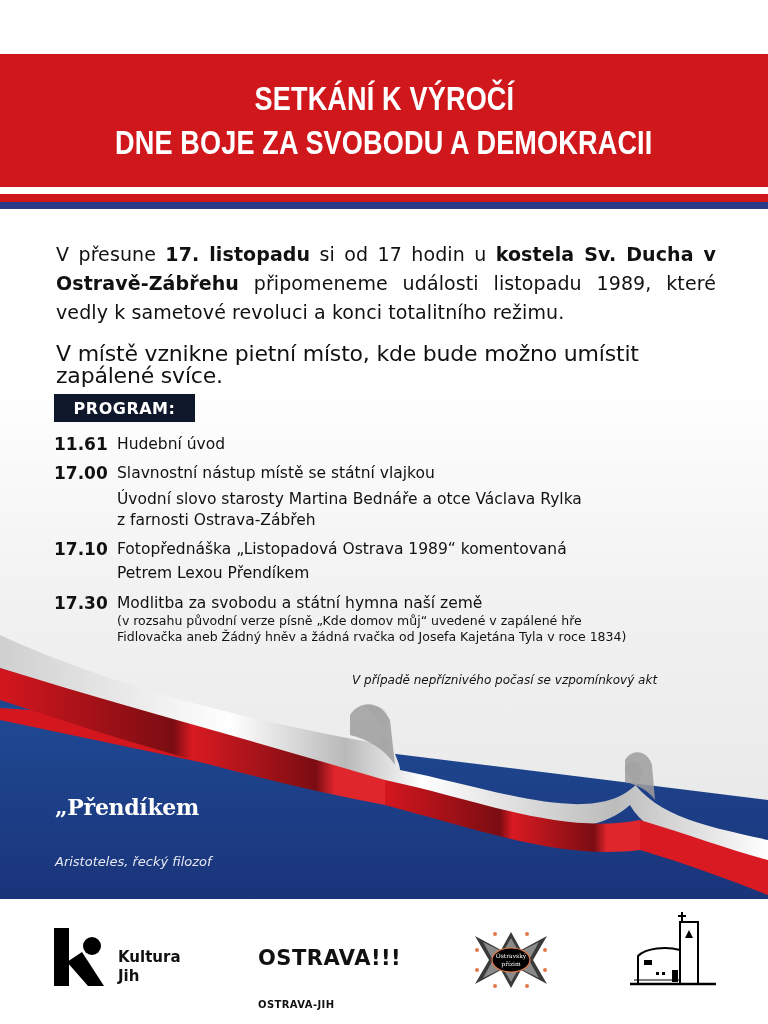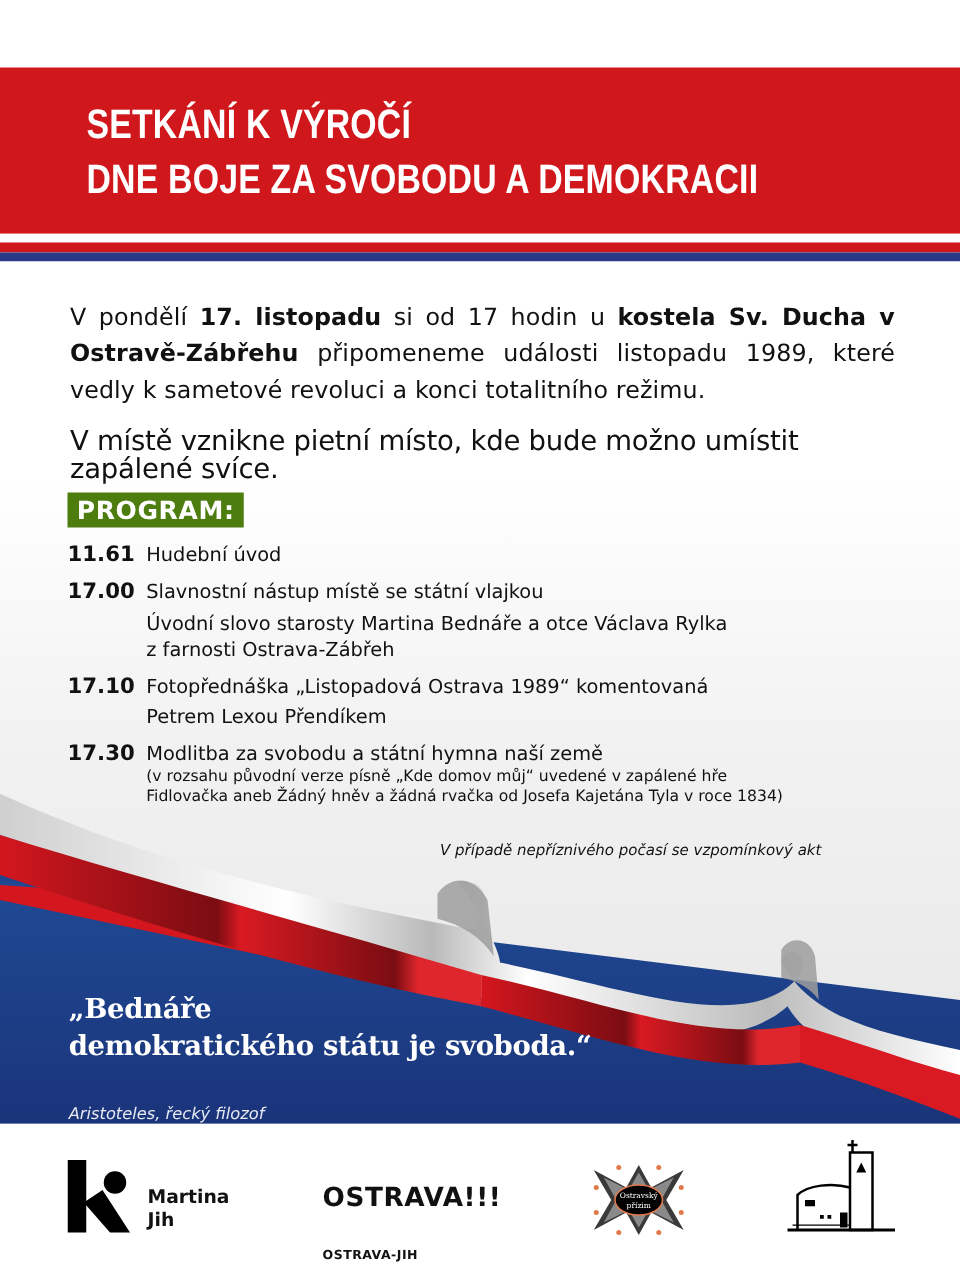--- a/index.html
+++ b/index.html
@@ -9,21 +9,21 @@
     font-family: "DejaVu Sans", "Liberation Sans", sans-serif;
     color: #111;
   }
   .bg-grad {
     position: absolute; left: 0; top: 209px; width: 768px; height: 690px;
     background: linear-gradient(180deg, #ffffff 0%, #ffffff 25%, #f2f2f2 55%, #e6e6e6 100%);
   }
   .banner {
     position: absolute; left: 0; top: 54px; width: 768px; height: 133px;
     background: #cf171c;
-    display: flex; flex-direction: column; justify-content: center;
+    display: flex; flex-direction: column; align-items: center; justify-content: center;
   }
   .banner .line {
     color: #fff; font-family: "Liberation Sans", sans-serif; font-weight: bold;
     font-size: 33px; letter-spacing: 0.2px; line-height: 44px;
     transform: scaleX(0.82); white-space: nowrap;
   }
   .stripe { position: absolute; left: 0; width: 768px; }
   .stripe.white { top: 187px; height: 7px; background: #fff; }
   .stripe.red { top: 194px; height: 8px; background: #cf171c; }
   .stripe.blue { top: 202px; height: 7px; background: #2a3a87; }
@@ -33,41 +33,41 @@
     font-size: 19px; line-height: 29px; color: #111; text-align: justify;
     letter-spacing: 0.1px;
   }
   .intro b { font-weight: bold; }
   .intro2 {
     position: absolute; left: 56px; top: 343px; width: 680px;
     font-size: 22px; line-height: 22px; color: #111; letter-spacing: -0.2px;
   }
   .prog-label {
     position: absolute; left: 54px; top: 394px; width: 141px; height: 28px;
-    background: #4d7c0f; color: #fff; font-weight: bold; font-size: 20px;
+    background: #0f172a; color: #fff; font-weight: bold; font-size: 16px;
     display: flex; align-items: center; justify-content: center; letter-spacing: 0.5px;
   }
   .prog-item { position: absolute; left: 54px; font-size: 15.5px; line-height: 22px; }
   .prog-item .time { position: absolute; left: 0; top: 0; font-weight: bold; font-size: 17px; }
   .prog-item .desc { position: absolute; left: 63px; top: 0; width: 640px; white-space: nowrap; }
   .prog-item .note { font-size: 12.5px; line-height: 16px; }
 
   .weather {
     position: absolute; right: 56px; top: 671px; width: 360px; text-align: left;
     font-style: italic; font-size: 12px; line-height: 19px; color: #111;
   }
   .ribbon-area { position: absolute; left: 0; top: 620px; width: 768px; height: 279px; }
   .quote {
     position: absolute; left: 55px; top: 792px; color: #fff;
     font-family: "DejaVu Serif", "Liberation Serif", serif; font-weight: bold;
     font-size: 22px; line-height: 30px; letter-spacing: -0.3px;
   }
   .quote-author {
     position: absolute; left: 55px; top: 854px; color: #e6e9f2;
-    font-style: italic; font-size: 13px; margin-top: 30px;
+    font-style: italic; font-size: 13px;
   }
   .footer { position: absolute; left: 0; top: 899px; width: 768px; height: 125px; background: #fff; }
   .logo { position: absolute; }
   .kj-text { position: absolute; left: 118px; top: 948px; font-weight: bold; font-size: 15px; line-height: 19px; }
   .ostrava-big { position: absolute; left: 258px; top: 946px; font-weight: bold; font-size: 21px; letter-spacing: 0.5px; text-align: right; }
   .ostrava-small { position: absolute; left: 258px; top: 973px; font-weight: bold; font-size: 10px; letter-spacing: 0.4px; margin-top: 26px; }
   .fest-text { font-family: "DejaVu Serif", serif; font-size: 6px; fill: #fff; }
 </style>
 </head>
 <body>
@@ -75,21 +75,21 @@
 <div class="bg-grad"></div>
 
 <div class="banner">
   <div class="line">SETKÁNÍ K VÝROČÍ</div>
   <div class="line">DNE BOJE ZA SVOBODU A DEMOKRACII</div>
 </div>
 <div class="stripe white"></div>
 <div class="stripe red"></div>
 <div class="stripe blue"></div>
 
-<div class="intro"><span>V pondělí </span><b>17. listopadu</b><span> si od 17 hodin u </span><b>kostela Sv. Ducha v Ostravě-Zábřehu</b><span> připomeneme události listopadu 1989, které vedly k sametové revoluci a konci totalitního režimu.</span></div>
+<div class="intro"><span>V přesune </span><b>17. listopadu</b><span> si od 17 hodin u </span><b>kostela Sv. Ducha v Ostravě-Zábřehu</b><span> připomeneme události listopadu 1989, které vedly k sametové revoluci a konci totalitního režimu.</span></div>
 <div class="intro2">V místě vznikne pietní místo, kde bude možno umístit zapálené svíce.</div>
 
 <div class="prog-label">PROGRAM:</div>
 
 <div class="prog-item" style="top:433px;">
   <span class="time">11.61</span>
   <span class="desc">Hudební úvod</span>
 </div>
 <div class="prog-item" style="top:462px;">
   <span class="time">17.00</span>
@@ -156,34 +156,33 @@
 
   <path d="M350 715 C360 700 380 700 390 720 L395 765 C385 750 370 740 350 735 Z" fill="#9e9e9e" opacity="0.85"></path>
   <path d="M625 760 C632 748 648 750 652 765 L655 800 C648 790 638 785 625 782 Z" fill="#9e9e9e" opacity="0.85"></path>
 </svg>
 
 <div class="weather">
   <div>V případě nepříznivého počasí se vzpomínkový akt</div>
 </div>
 
 <div class="quote">
-  <div>„Bednáře</div>
-  <div>demokratického státu je svoboda.“</div>
+  <div>„Přendíkem</div>
 </div>
 <div class="quote-author">Aristoteles, řecký filozof</div>
 
 <div class="footer"></div>
 
 <svg class="logo" style="left:54px; top:928px;" width="52" height="60" viewBox="0 0 52 60">
   <rect x="0" y="0" width="15" height="58" fill="#000"></rect>
   <polygon points="13,34 28,24 50,58 34,58" fill="#000"></polygon>
   <circle cx="38" cy="18" r="9" fill="#000"></circle>
 </svg>
 <div class="kj-text">
-  <div>Martina</div>
+  <div>Kultura</div>
   <div>Jih</div>
 </div>
 
 <div class="ostrava-big">OSTRAVA!!!</div>
 <div class="ostrava-small">OSTRAVA-JIH</div>
 
 <svg class="logo" style="left:473px; top:930px;" width="76" height="60" viewBox="0 0 76 60">
   <polygon points="38,2 48,20 74,6 60,30 74,54 48,40 38,58 28,40 2,54 16,30 2,6 28,20" fill="#3a3a3a"></polygon>
   <polygon points="38,8 46,22 66,12 56,30 66,48 46,38 38,52 30,38 10,48 20,30 10,12 30,22" fill="#8a8a8a"></polygon>
   <ellipse cx="38" cy="30" rx="19" ry="12" fill="#000" stroke="#e07a4a" stroke-width="1.2"></ellipse>

